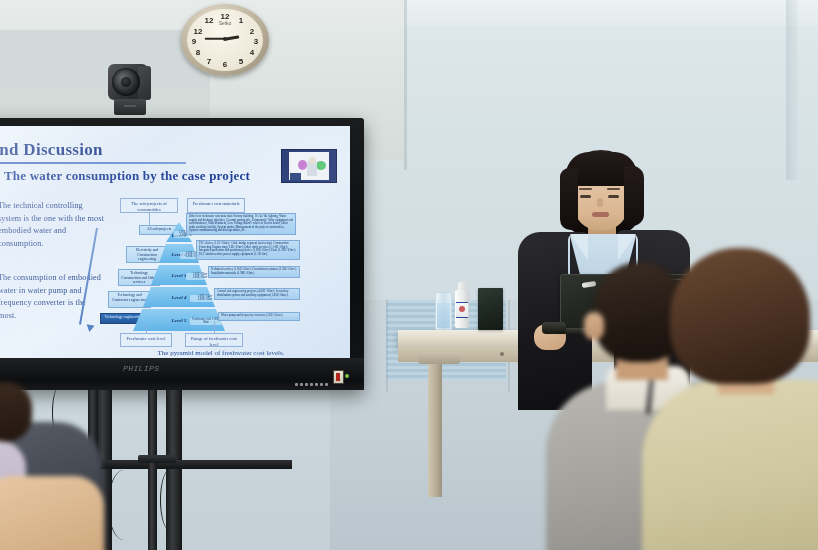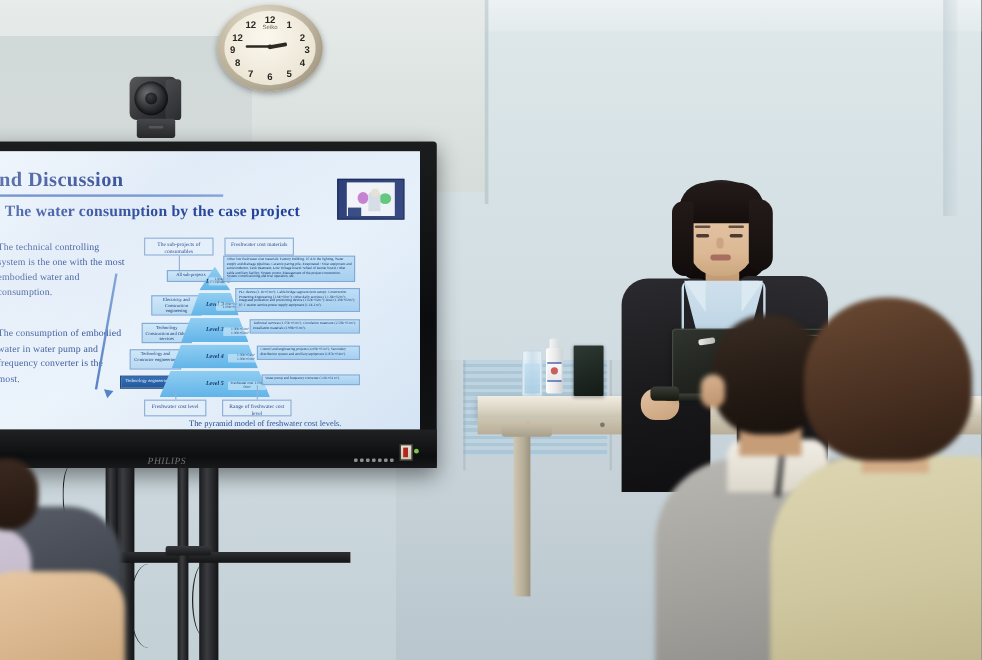--- a/index.html
+++ b/index.html
@@ -117,22 +117,22 @@
   .screen-glare{
     position:absolute;left:0;top:0;width:364px;height:232px;
     background:linear-gradient(118deg,rgba(255,255,255,.34) 0%,rgba(255,255,255,.06) 38%,rgba(255,255,255,0) 62%,rgba(190,215,240,.18) 100%);
     pointer-events:none;
   }
   .display-bezel-bottom{
     position:absolute;left:-14px;top:358px;width:378px;height:32px;
     background:linear-gradient(180deg,#202123,#0d0e10 70%,#18191b);
   }
   .tv-brand{
-    position:absolute;left:123px;top:380px;
-    font-family:Liberation Serif, serif;font-size:8px;color:#6e7276;
+    position:absolute;left:123px;top:364px;
+    font-family:Liberation Mono, monospace;font-size:8px;color:#6e7276;
     letter-spacing:.4px;font-style:italic;
   }
   .tv-ctrlpad{position:absolute;left:294px;top:372px;width:40px;height:9px;}
   .tv-ctrlpad i{
     display:inline-block;width:3px;height:3px;margin:0 1px;
     background:#8c8f93;border-radius:1px;
   }
   .tv-logo-red{
     position:absolute;left:333px;top:370px;width:9px;height:12px;
     background:linear-gradient(180deg,#e6e2d6,#cfc9b8);border:1px solid #4a4438;

